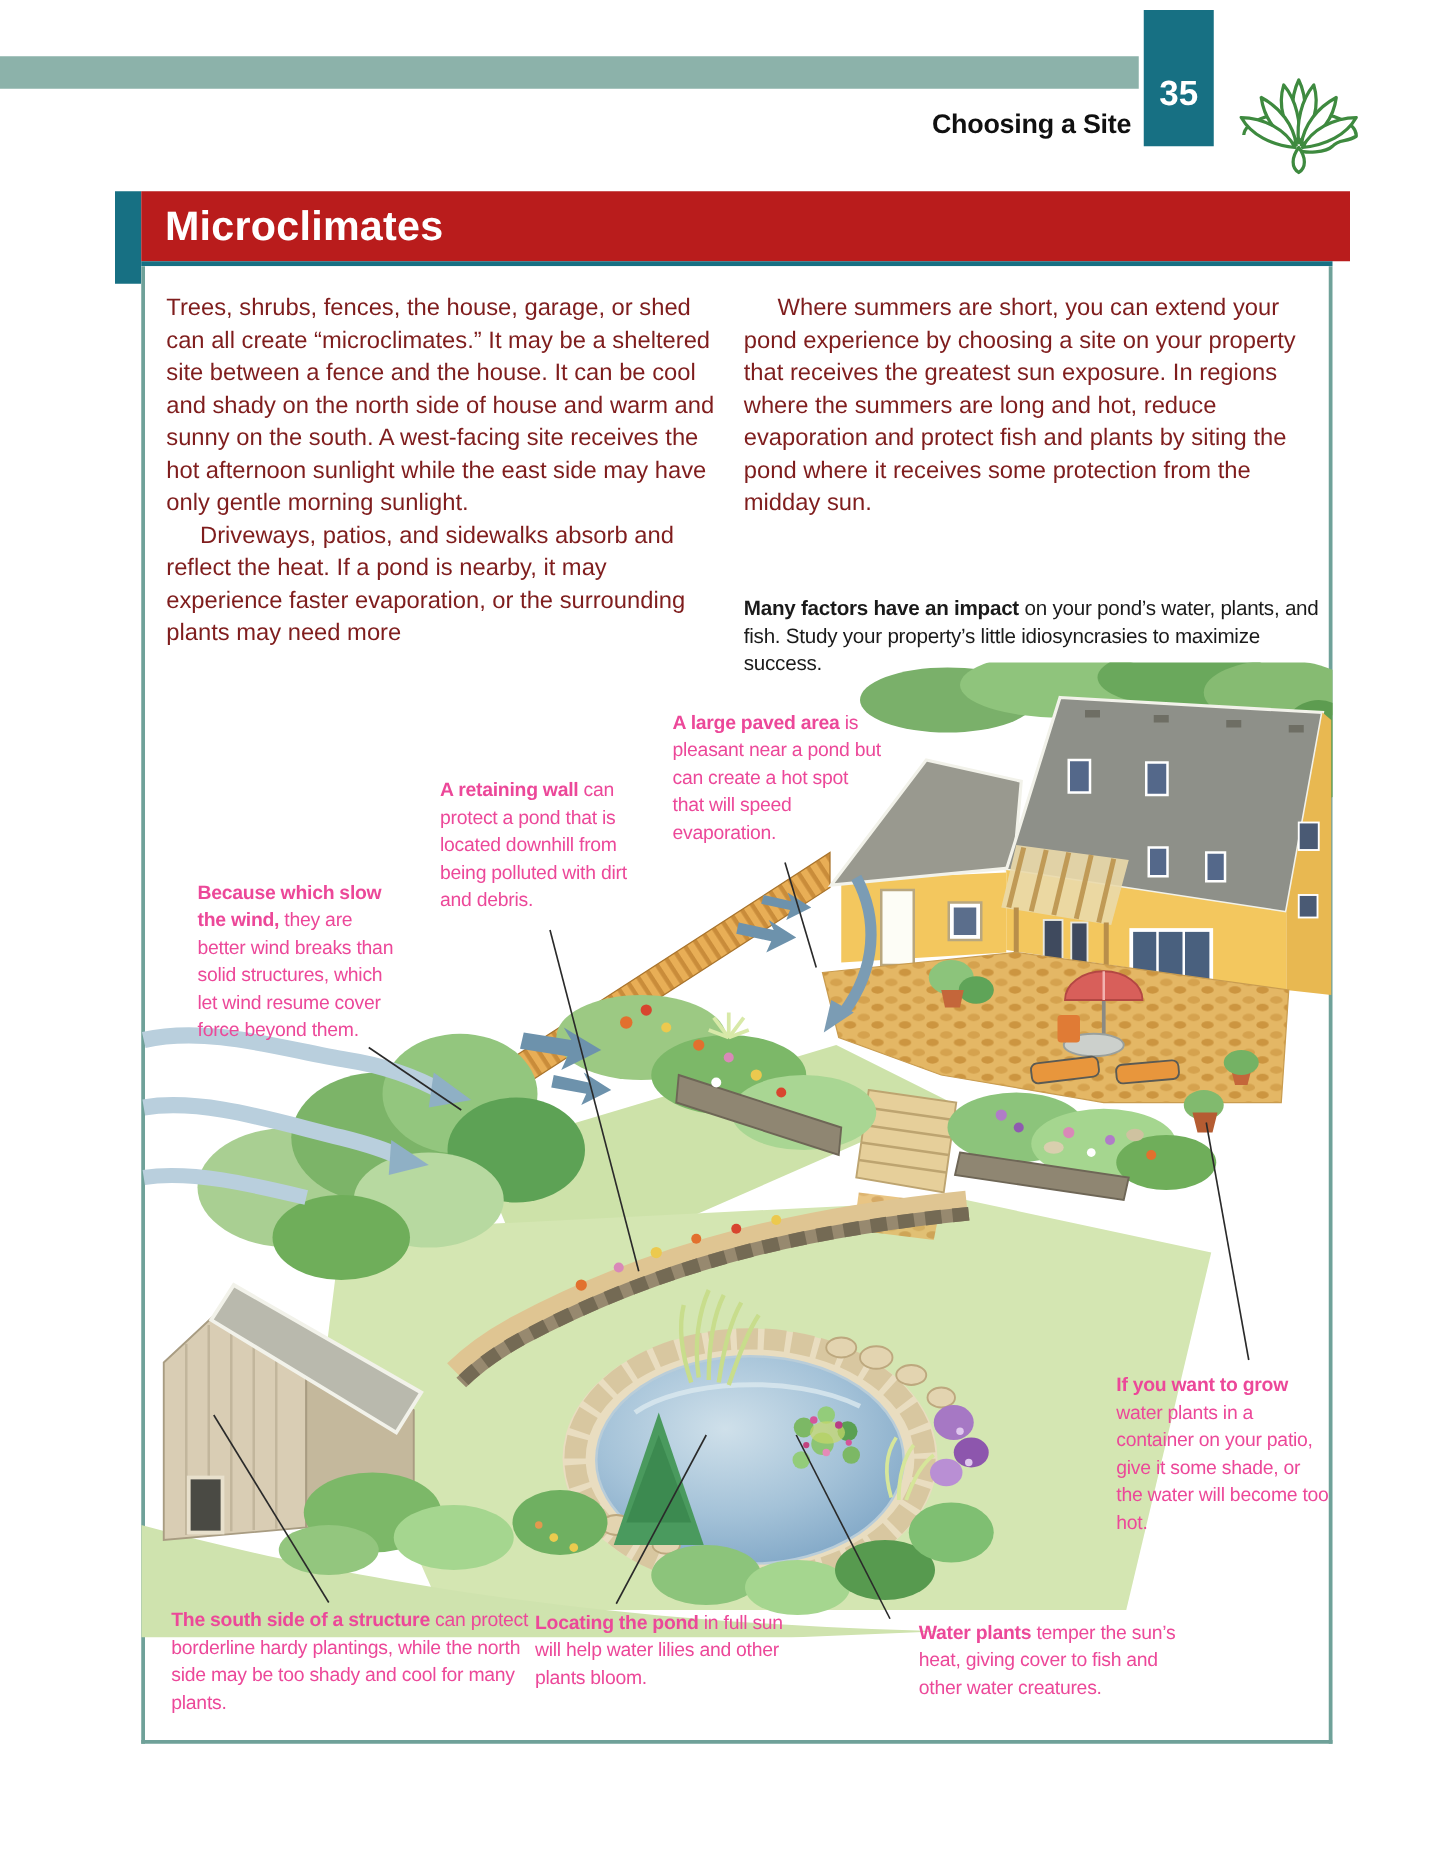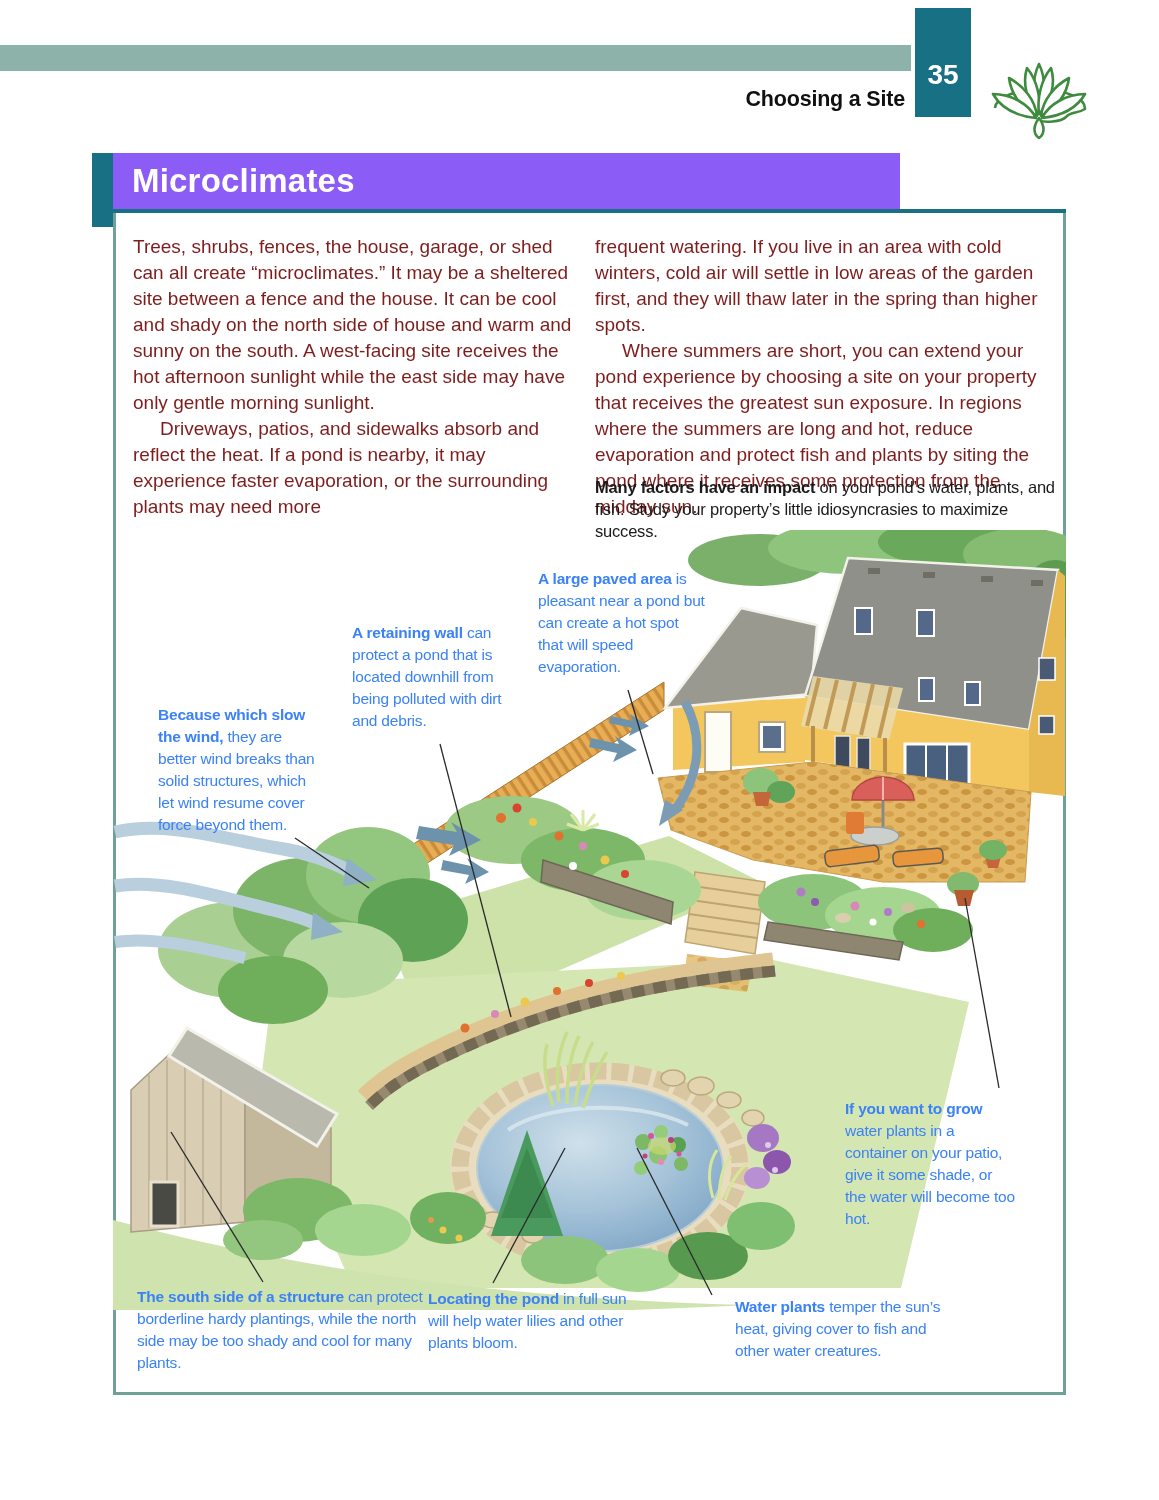--- a/index.html
+++ b/index.html
@@ -11,45 +11,45 @@
   #top-band{left:0;top:45px;width:911px;height:26px;background:#8cb2aa;}
   #section-title{left:540px;top:87px;width:365px;text-align:right;
     font-size:21.5px;font-weight:bold;color:#101010;letter-spacing:-0.2px;}
   #page-number-box{left:915px;top:8px;width:56px;height:109px;background:#177083;
     display:flex;align-items:flex-end;justify-content:center;}
   #page-number-box span{color:#fff;font-weight:bold;font-size:28px;padding-bottom:26px;}
   #lily-icon{left:981px;top:48px;width:116px;height:92px;}
 
   
   #banner-tab{left:92px;top:153px;width:21px;height:74px;background:#177083;}
-  #banner{left:113px;top:153px;width:787px;height:56px;background:#8b5cf6;
+  #banner{left:113px;top:153px;width:967px;height:56px;background:#b91c1c;
     display:flex;align-items:center;padding-left:19px;box-sizing:border-box;}
   #banner h1{margin:0;color:#fff;font-size:33px;font-weight:bold;letter-spacing:0.2px;}
   #banner-rule{left:113px;top:209px;width:953px;height:4px;background:#177083;}
 
   
   #content-box{left:113px;top:213px;width:953px;height:1182px;box-sizing:border-box;
     border-left:3px solid #6fa199;border-right:3px solid #6fa199;border-bottom:3px solid #6fa199;
     background:#fff;}
 
   .bodycol{font-size:19px;line-height:26px;color:#7f1d1d;}
   .bodycol p{margin:0;}
   .bodycol p.indent{text-indent:27px;}
   #col1{left:133px;top:234px;width:446px;}
   #col2{left:595px;top:234px;width:455px;}
 
   .cond{letter-spacing:-0.2px;}
   #caption{left:595px;top:476px;width:462px;font-size:16.5px;line-height:22px;color:#1a1a1a;}
   .lead{font-weight:bold;}
 
-  .callout{font-size:15.5px;line-height:22px;color:#3b82f6;}
+  .callout{font-size:15.5px;line-height:22px;color:#ec4899;}
   #callout-paved{left:538px;top:568px;width:168px;}
   #callout-retaining{left:352px;top:622px;width:172px;}
   #callout-trees{left:158px;top:704px;width:164px;}
-  #callout-grow{left:845px;top:1098px;width:170px;}
+  #callout-grow{left:893px;top:1098px;width:170px;}
   #callout-south{left:137px;top:1286px;width:292px;}
   #callout-locating{left:428px;top:1288px;width:200px;}
   #callout-water{left:735px;top:1296px;width:218px;}
 
   #illustration{left:113px;top:530px;width:953px;height:780px;}
 </style>
 </head>
 <body>
 
 <div id="page">
@@ -81,21 +81,20 @@
   </div>
   <div class="abs" id="banner-rule"></div>
 
   <div class="abs" id="content-box"></div>
 
   <div class="abs bodycol" id="col1">
     <p>Trees, shrubs, fences, the house, garage, or shed can all create “microclimates.” It may be a sheltered site between a fence and the house. It can be cool and shady on the north side of house and warm and sunny on the south. A west-facing site receives the hot afternoon sunlight while the east side may have only gentle morning sunlight.</p>
     <p class="indent">Driveways, patios, and sidewalks absorb and reflect the heat. If a pond is nearby, it may experience faster evaporation, or the surrounding plants may need more</p>
   </div>
   <div class="abs bodycol" id="col2">
-    <p>frequent watering. If you live in an area with cold winters, cold air will settle in low areas of the garden first, and they will thaw later in the spring than higher spots.</p>
     <p class="indent">Where summers are short, you can extend your pond experience by choosing a site on your property that receives the greatest sun exposure. In regions where the summers are long and hot, reduce evaporation and protect fish and plants by siting the pond where it receives some protection from the midday sun.</p>
   </div>
 
   <div class="abs cond" id="caption"><span class="lead">Many factors have an impact</span><span> on your pond’s water, plants, and fish. Study your property’s little idiosyncrasies to maximize success.</span></div>
 
   <svg class="abs" id="illustration" viewBox="0 0 953 780">
     <defs>
       <pattern id="cobble" width="22" height="14" patternUnits="userSpaceOnUse">
         <rect width="22" height="14" fill="#e4b765"></rect>
         <ellipse cx="6" cy="4" rx="5" ry="3" fill="#d5a24e"></ellipse>

